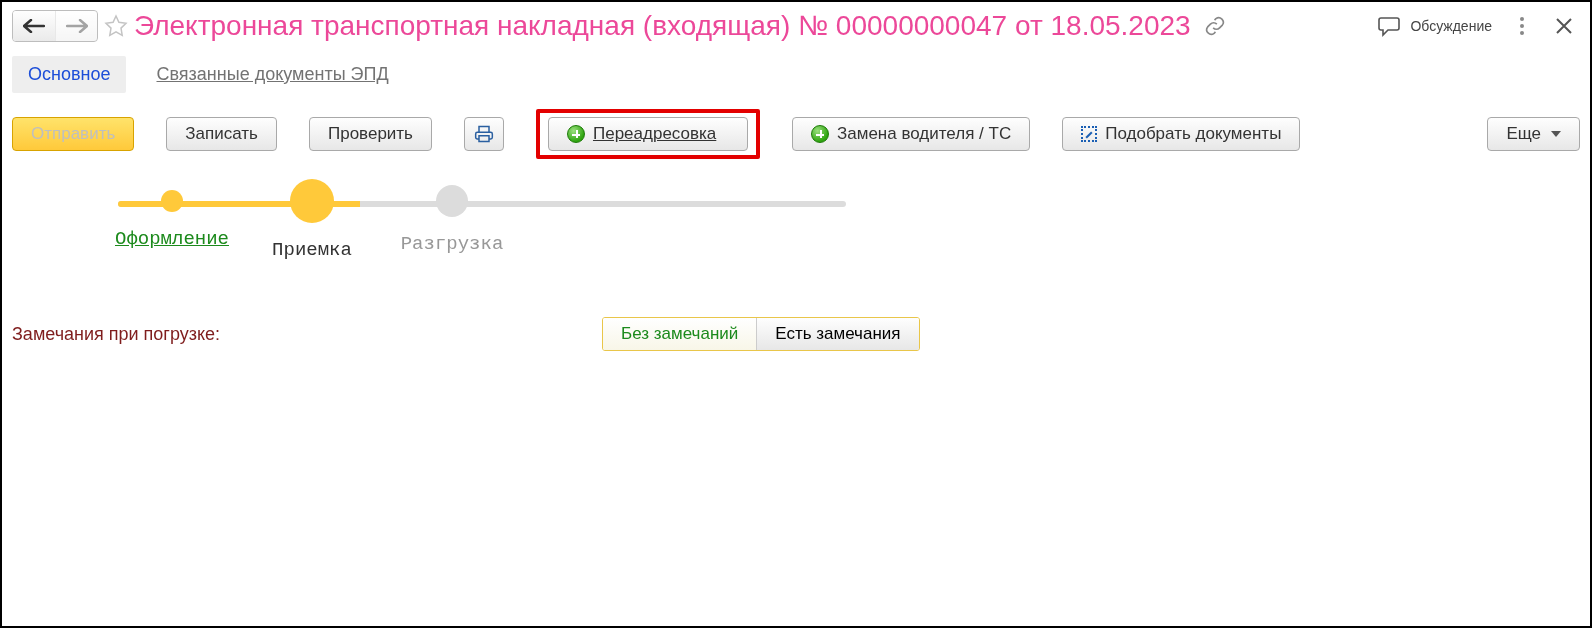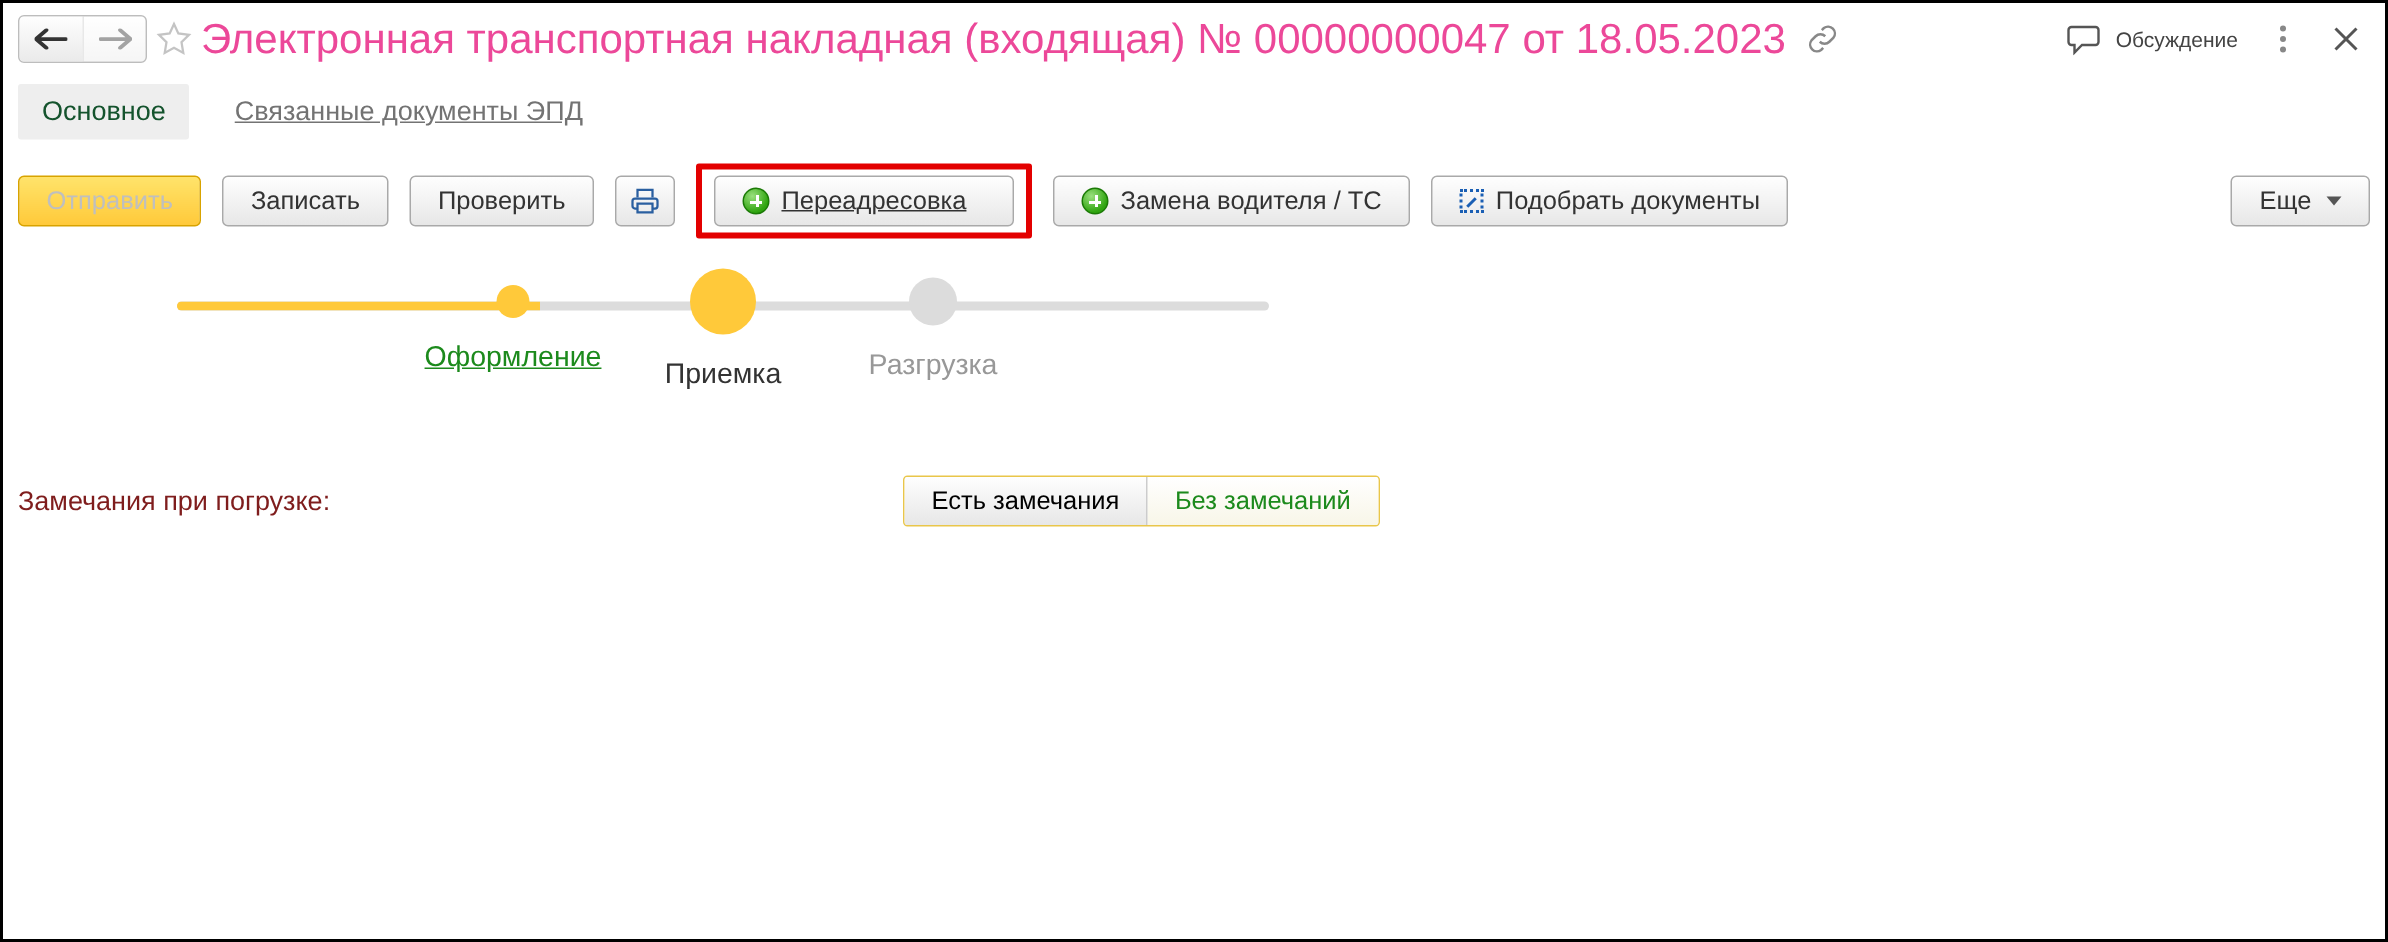--- a/index.html
+++ b/index.html
@@ -68,31 +68,31 @@
     margin-top: 14px;
     display:flex; gap:14px; align-items:center;
   }
   .tab {
     padding: 8px 16px;
     font-size: 18px;
     cursor:pointer;
   }
   .tab.active {
     background:#eeeeee;
-    color:#14532d;
+    color:#1d4ed8;
     border-radius:2px;
   }
   .tab.link {
     color:#737373;
     text-decoration: underline;
   }
   
   .toolbar {
     margin-top: 16px;
-    display:flex; align-items:center; gap:14px;
+    display:flex; align-items:center; gap:32px;
   }
   .btn {
     height: 34px;
     padding: 0 18px;
     display:inline-flex; align-items:center; gap:8px;
     background: linear-gradient(#fefefe,#e7e7e7);
     border:1px solid #a9a9a9;
     border-radius:4px;
     font-size:17px;
     color:#333;
@@ -153,22 +153,23 @@
     height:6px; border-radius:3px;
     background:#dcdcdc;
     overflow:hidden;
   }
   .track .done {
     position:absolute;left:0;top:0;bottom:0;
     background:#ffc93a;
     width:33.2%;
   }
   .nodes{
-    display:flex; justify-content:center;
+    display:flex; justify-content:flex-start;
     position:relative;
+    font-family:Liberation Mono, monospace;
   }
   .node{
     display:flex;flex-direction:column;align-items:center;width:140px;
   }
   .dot{
     width:32px;height:32px;border-radius:50%;
     background:#dcdcdc;
     z-index:1;
   }
   .dot.small{ width:22px;height:22px; margin-top:5px;}
@@ -318,18 +319,18 @@
           <div class="dot"></div>
           <div class="node-label">Разгрузка</div>
         </div>
       </div>
     </div>
   </div>
 
   <div class="remarks-row">
     <div class="remarks-label">Замечания при погрузке:</div>
     <div class="toggle-group">
+      <button class="toggle-btn active">Без замечаний</button>
       <button class="toggle-btn">Есть замечания</button>
-      <button class="toggle-btn active">Без замечаний</button>
     </div>
   </div>
 
 </div>
 
 </body></html>

